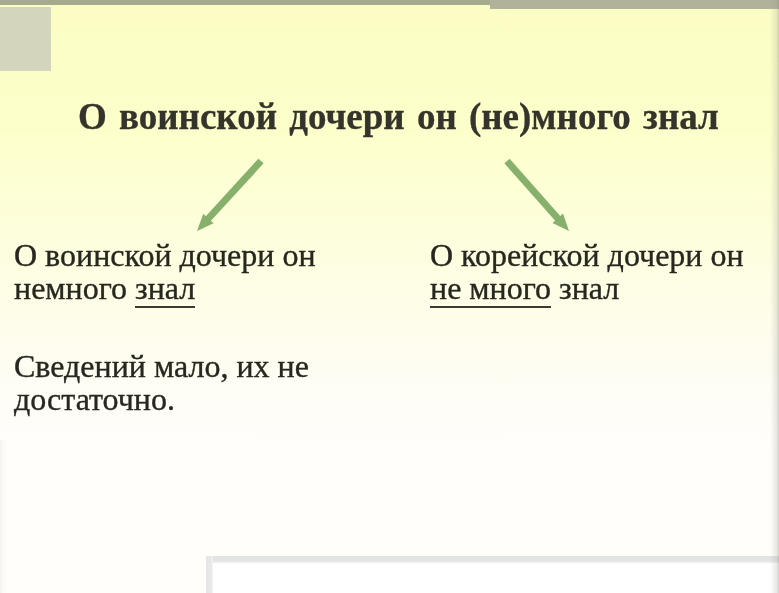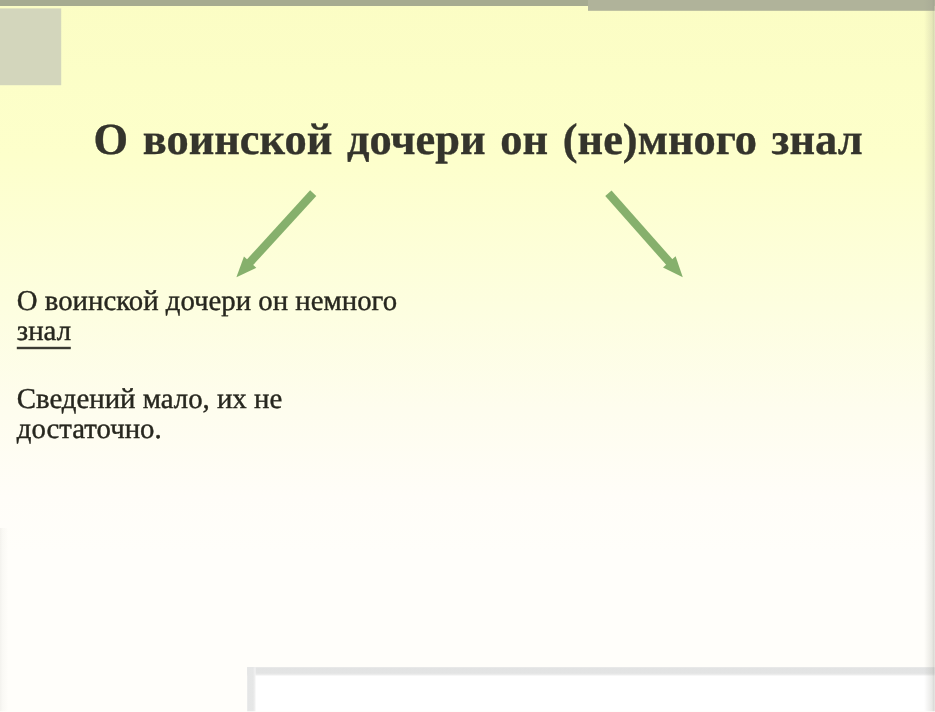--- a/index.html
+++ b/index.html
@@ -6,25 +6,25 @@
   body{width:779px;height:593px;overflow:hidden;font-family:"Liberation Serif",serif;background:#fffefa;}
   #stage{position:relative;width:779px;height:593px;overflow:hidden;background:#fffefa;}
   #slide{position:absolute;left:0;top:0;width:735px;height:460px;
     background:linear-gradient(to bottom,#fbfdc4 0%,#fdffcb 28%,#fdfee0 56%,#fefdee 74%,#fffdf8 90%,#fffefa 100%);padding-left:48px;}
   #topbar{position:absolute;left:0;top:0;width:779px;height:5px;background:#a6ab90;}
   #topbar2{position:absolute;left:490px;top:0;width:289px;height:9px;background:#b0b39a;}
   #graybox{position:absolute;left:0;top:7px;width:51px;height:64px;background:#d3d6bc;}
   #title{position:absolute;left:78px;top:95px;width:700px;font-size:37px;font-weight:bold;color:#34342c;
     word-spacing:3px;white-space:nowrap;-webkit-text-stroke:0.3px #34342c;}
   .arrow{position:absolute;}
-  .col{position:absolute;font-size:24px;color:#27271f;line-height:1.04;word-spacing:0px;font-family:Liberation Serif, serif;
+  .col{position:absolute;font-size:32px;color:#27271f;line-height:1.04;word-spacing:0px;font-family:Liberation Serif, serif;
     -webkit-text-stroke:0.35px #27271f;}
   #colL{left:14px;top:239px;width:328px;}
   #colR{left:430px;top:239px;width:330px;}
-  .para2{margin-top:32px;}
+  .para2{margin-top:44px;}
   .u{border-bottom:2px solid #3b3b33;}
   #panel{position:absolute;left:206px;top:556px;width:573px;height:37px;background:#ffffff;box-sizing:border-box;}
   #panel::before{content:"";position:absolute;left:0;top:0;right:0;height:7px;
     background:linear-gradient(to bottom,#e2e3e3 0%,#e3e4e4 70%,#f2f2f2 100%);}
   #panel::after{content:"";position:absolute;left:0;top:0;bottom:0;width:7px;
     background:linear-gradient(to right,#e5e6e6 0%,#e6e7e7 70%,#f4f4f4 100%);}
   #rightedge{position:absolute;right:0;top:0;width:9px;height:593px;
     background:linear-gradient(to right,rgba(150,150,140,0) 0%,rgba(150,150,140,0.22) 75%,rgba(140,140,132,0.40) 100%);}
   #leftedge{position:absolute;left:0;top:440px;width:7px;height:153px;
     background:linear-gradient(to left,rgba(150,150,140,0) 0%,rgba(150,150,140,0.05) 70%,rgba(140,140,132,0.10) 100%);}
@@ -44,18 +44,19 @@
     </svg>
     <svg class="arrow" style="left:495px;top:150px;" width="95" height="95" viewBox="0 0 95 95">
       <line x1="12" y1="11" x2="65.5" y2="71.5" stroke="#86b06c" stroke-width="7" stroke-linecap="butt"></line>
       <path d="M 74 81 L 57.5 72.9 L 68.0 63.6 Z" fill="#86b06c"></path>
     </svg>
     <div class="col" id="colL">
       <div><span>О воинской дочери он немного </span><span class="u">знал</span></div>
       <div class="para2">Сведений мало, их не достаточно.</div>
     </div>
     <div class="col" id="colR">
+      <div><span>О корейской дочери он </span><span class="u">не много</span><span> знал</span></div>
     </div>
   </div>
   <div id="panel"></div>
   <div id="rightedge"></div>
   <div id="leftedge"></div>
 </div>
 
 </body></html>

